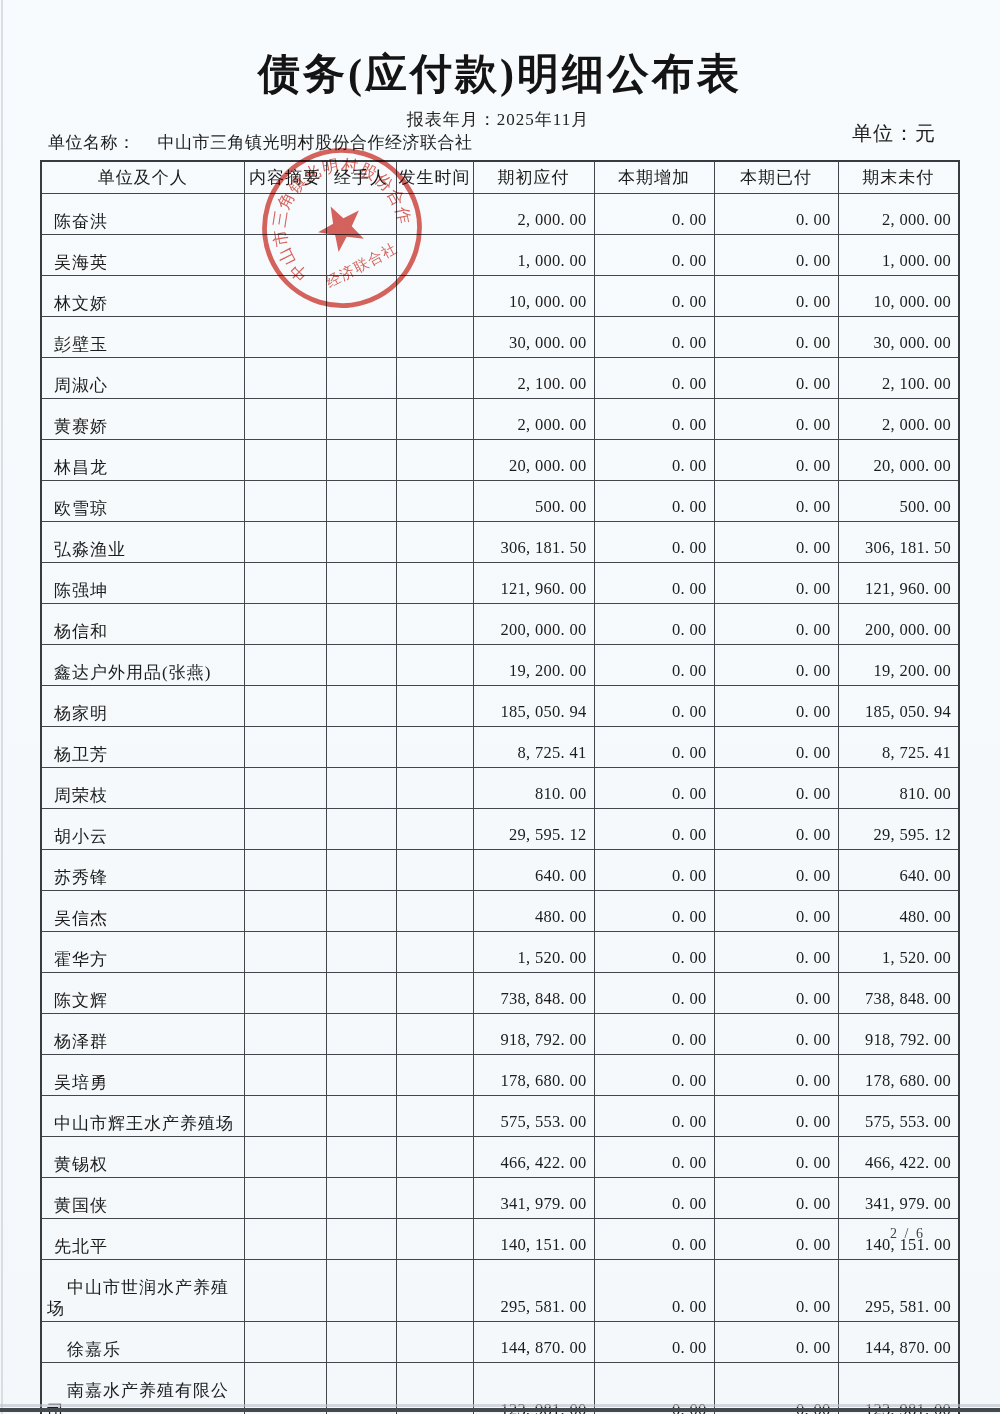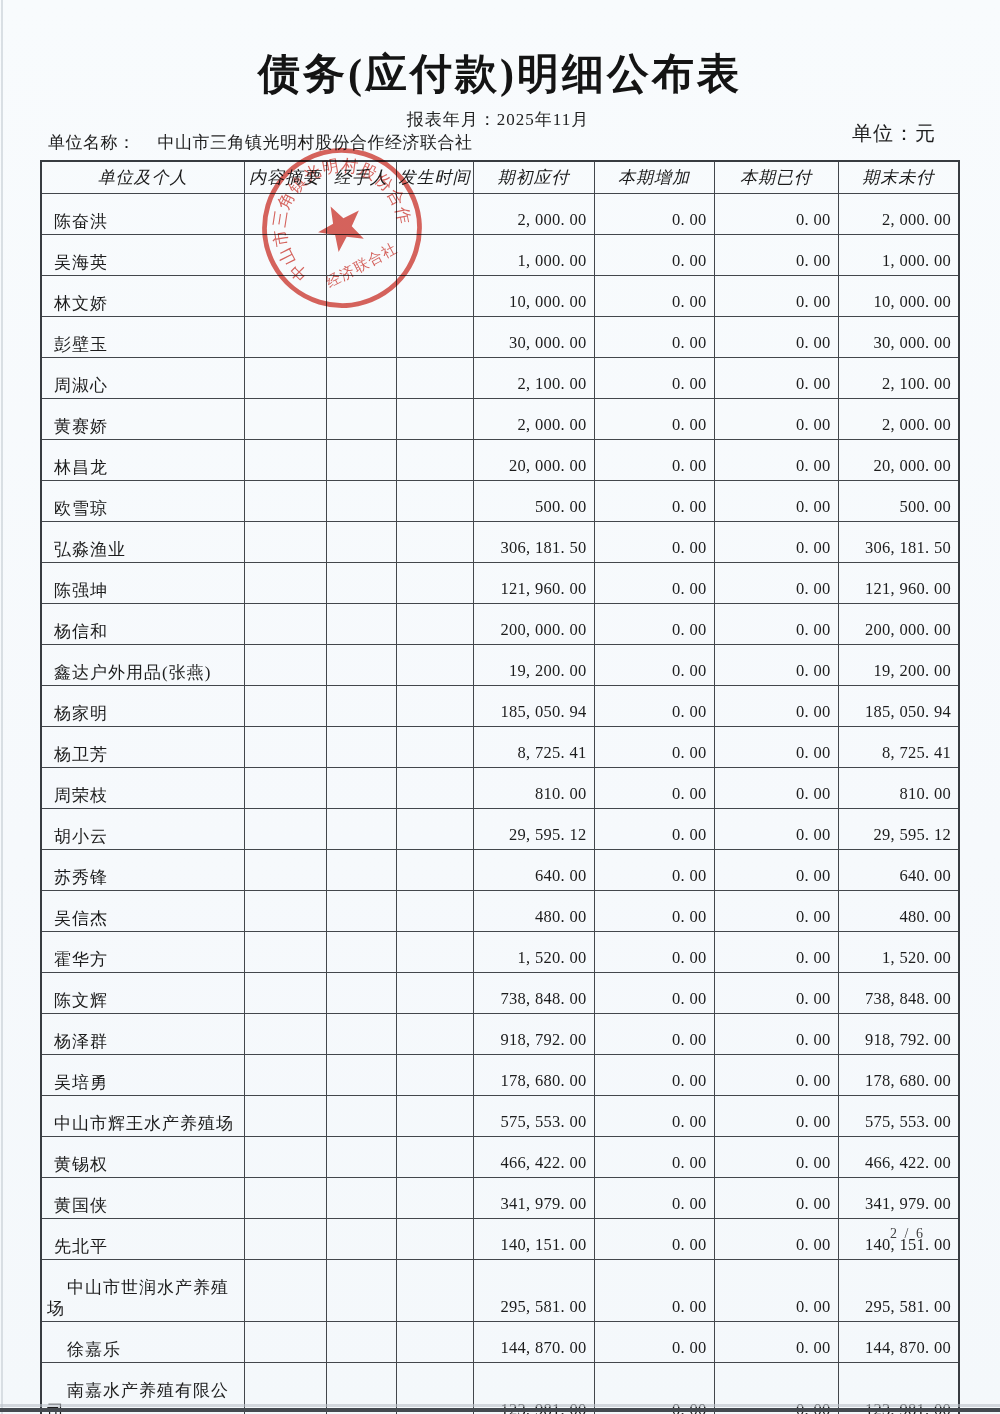--- a/index.html
+++ b/index.html
@@ -39,21 +39,21 @@
   table.debt{
     position:absolute;left:40px;top:160px;width:918px;
     border-collapse:collapse;table-layout:fixed;
     font-size:16.5px;
   }
   table.debt th,table.debt td{
     border:1px solid #43474c;
     overflow:hidden;
   }
   table.debt{border:2px solid #383c41;}
-  thead tr{height:32px;font-style:italic;}
+  thead tr{height:32px;}
   thead th{
     font-weight:normal;font-size:17px;text-align:center;vertical-align:middle;
     letter-spacing:1px;color:#1b1b1b;background:transparent;
   }
   tbody tr{height:28.7px;}
   td.c-name{
     text-align:left;vertical-align:top;
     padding:17px 2px 2px 12px;
     font-size:17px;letter-spacing:1px;line-height:21px;
     word-break:break-all;

